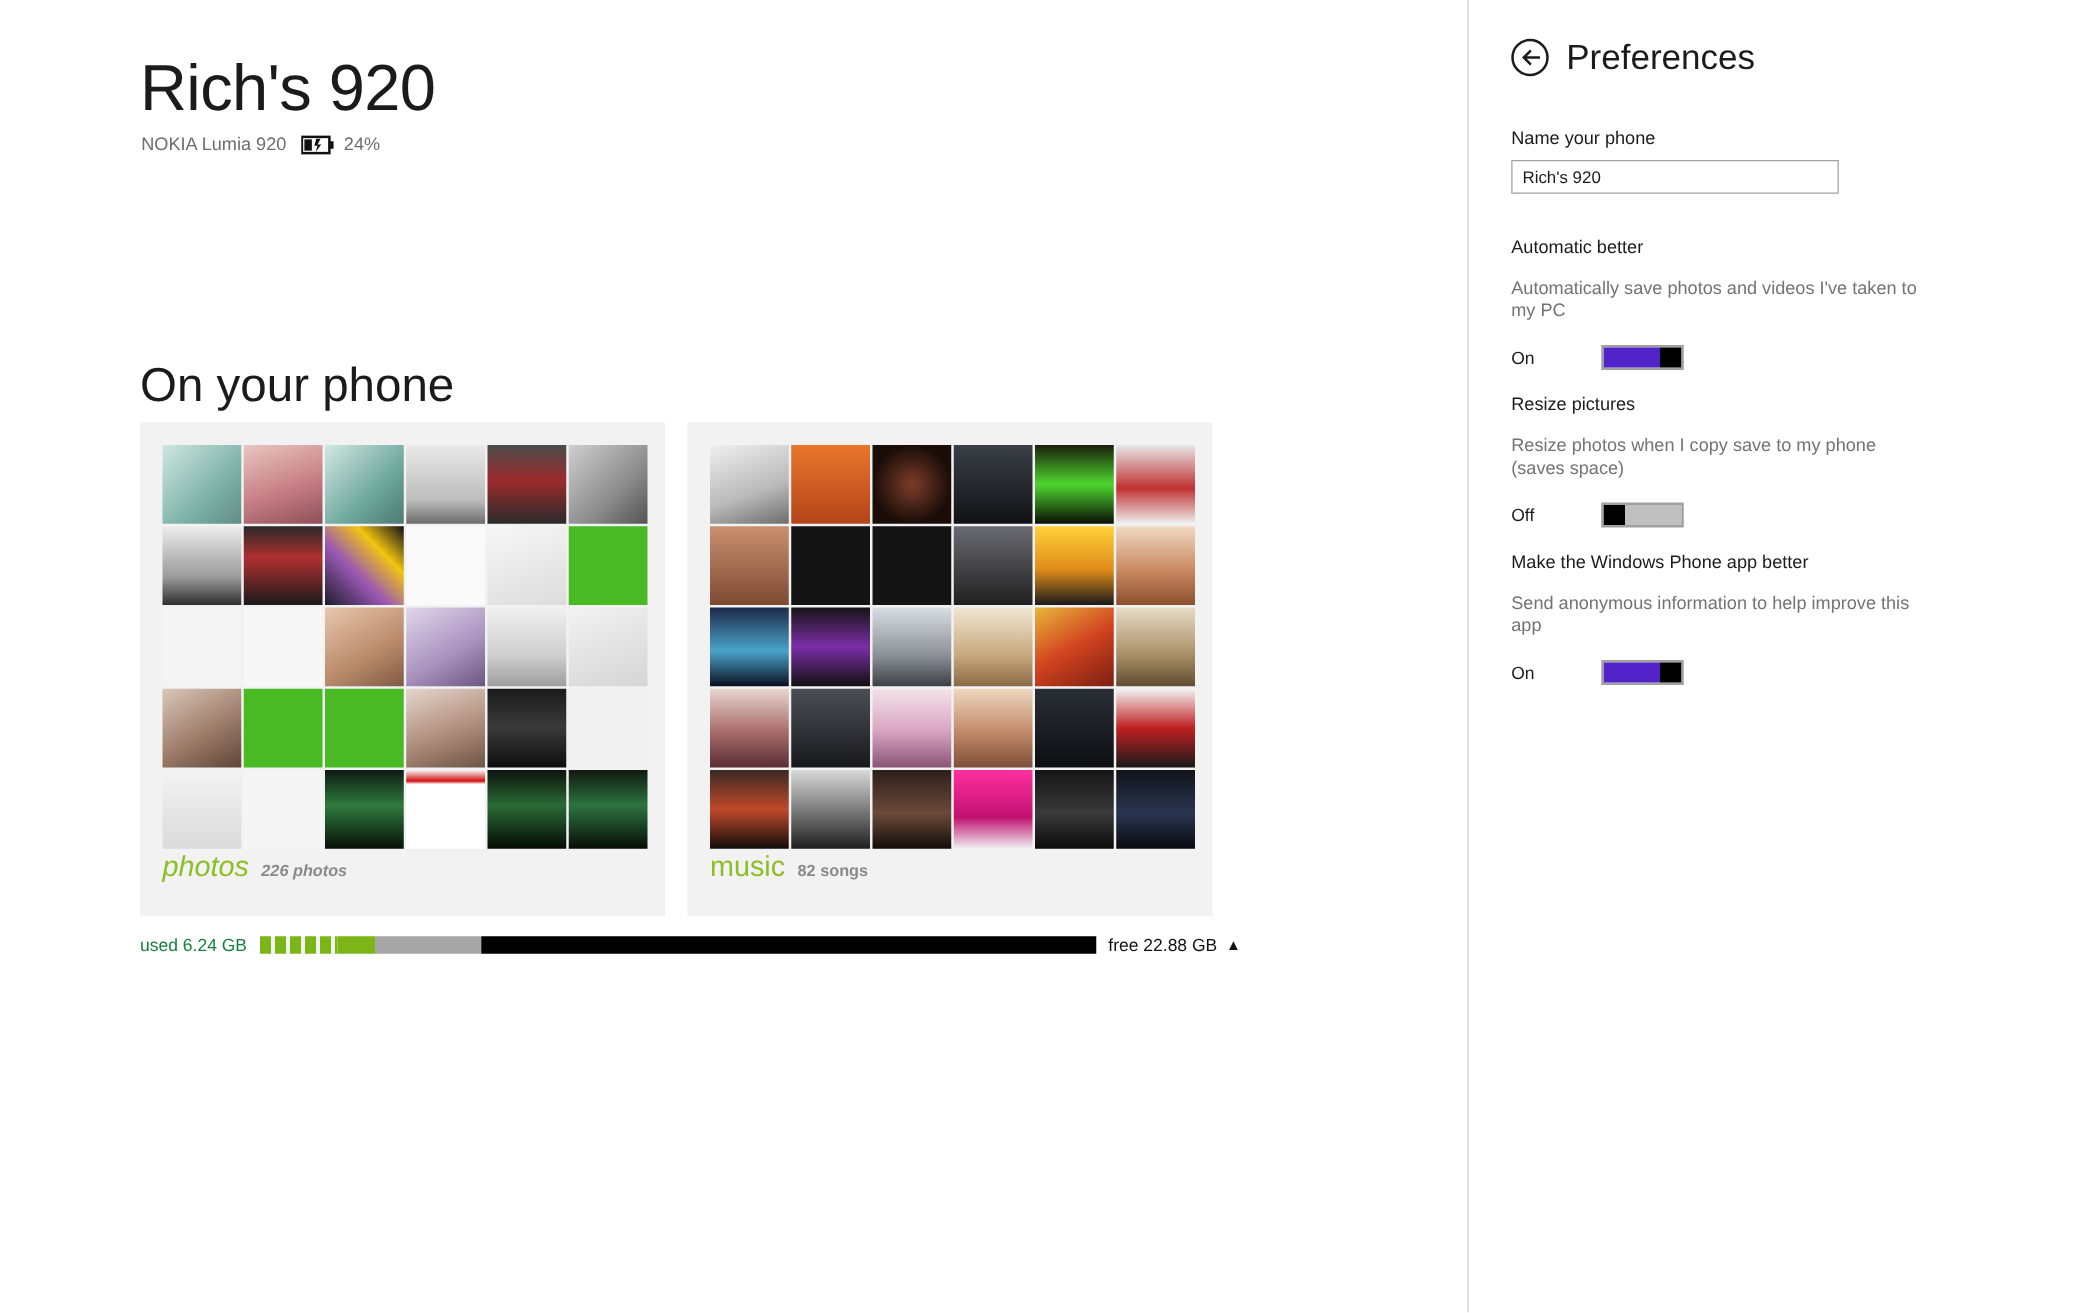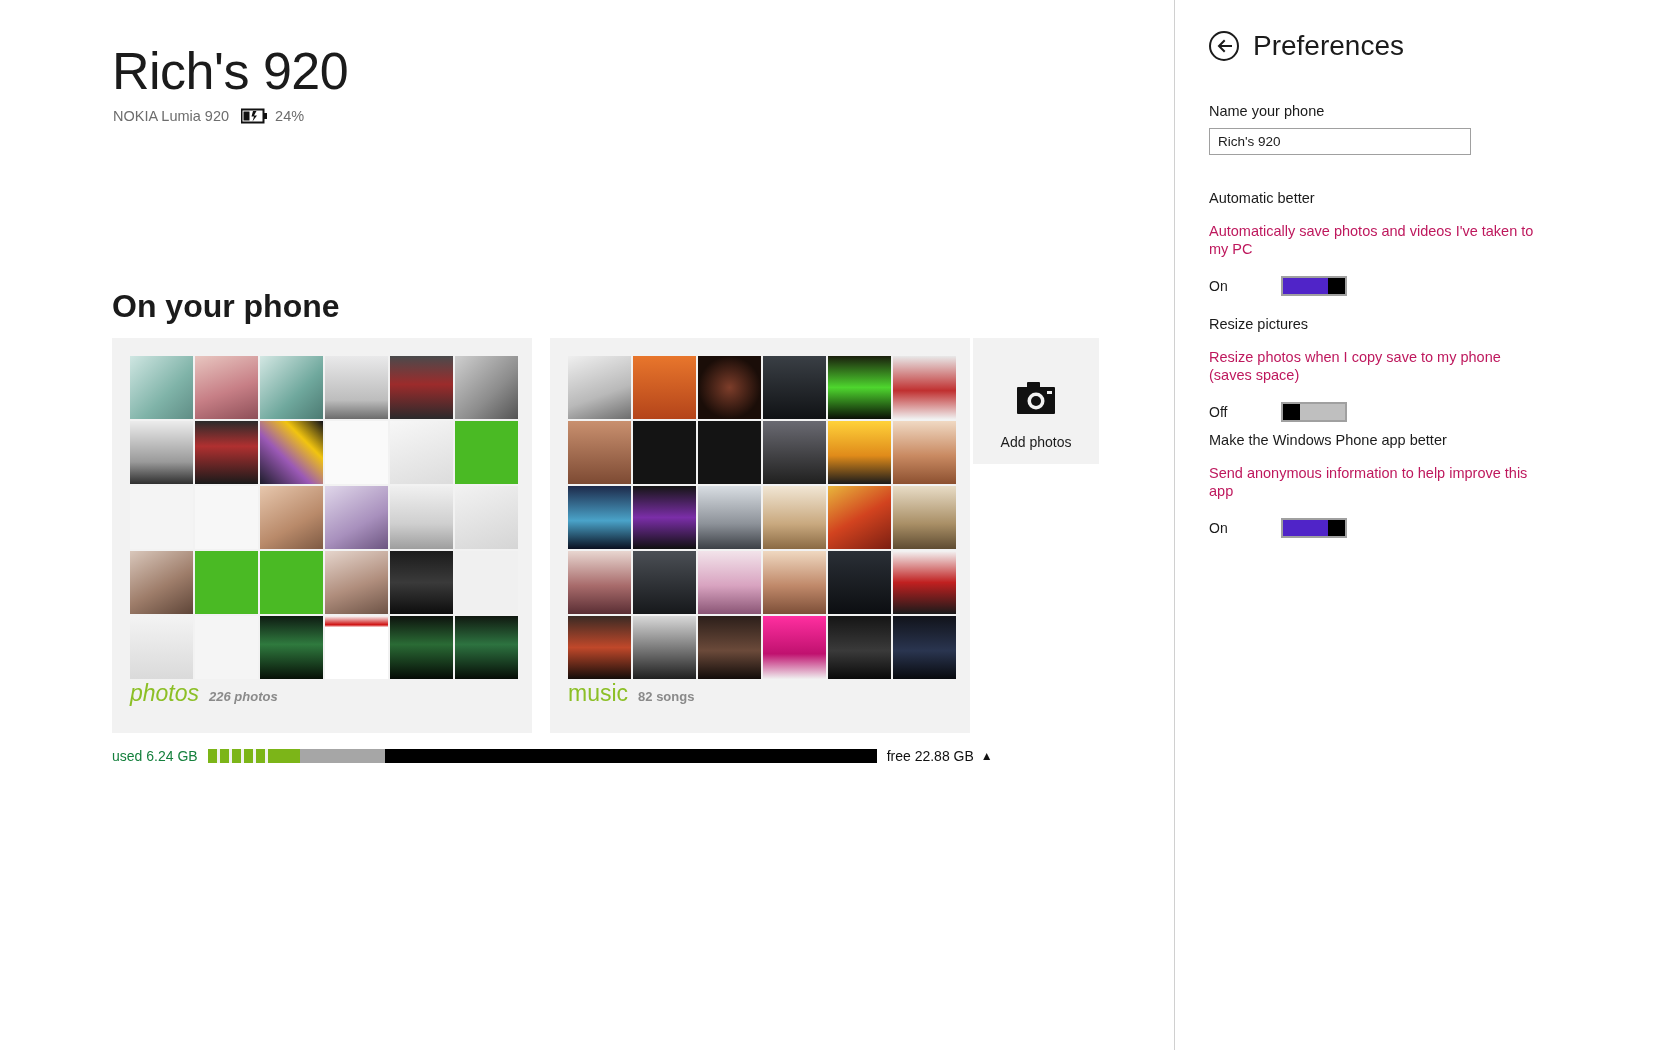--- a/index.html
+++ b/index.html
@@ -28,21 +28,21 @@
   .device-sub-row {
     position: absolute; left: 113px; top: 108px;
     display: flex; align-items: center; 
   }
   .device-model { font-size: 14.5px; color: #6d6d6d; }
   .battery-icon { display:inline-block; width: 26px; height: 16px; position: relative; margin-left: 12px;}
   .battery-pct { font-size: 14.5px; color: #6d6d6d; margin-left: 8px;}
 
   .section-title {
     position: absolute; left: 112px; top: 288px;
-    font-size: 32px; font-weight: 700; color: #1b1b1b;
+    font-size: 38px; font-weight: 400; color: #1b1b1b;
   }
 
   
   .tiles-row { position: absolute; left: 112px; top: 338px; display: flex; gap: 18px; }
 
   .content-tile {
     background: #f2f2f2;
     padding: 18px 18px 0 18px;
     box-sizing: border-box;
     position: relative;
@@ -96,21 +96,21 @@
   .prefs-header { position: absolute; left: 34px; top: 30px; display: flex; align-items: center; gap: 14px; }
   .back-circle {
     width: 30px; height: 30px; border: 2px solid #1b1b1b; border-radius: 50%;
     display:flex; align-items:center; justify-content:center; cursor: pointer;
     box-sizing: border-box;
   }
   .prefs-title { font-size: 28px; font-weight: 300; color: #1b1b1b; }
 
   .pref-block { position: absolute; left: 34px; width: 330px; }
   .pref-label { font-size: 14.5px; color: #1b1b1b; margin-bottom: 9px; }
-  .pref-desc  { font-size: 14.5px; color: #be185d; line-height: 1.24; margin-top: 17px; }
+  .pref-desc  { font-size: 14.5px; color: #737373; line-height: 1.24; margin-top: 17px; }
   .name-input {
     width: 262px; height: 27px; border: 1px solid #a0a0a0; box-sizing: border-box;
     font-size: 13.5px; color: #1b1b1b; padding: 0 8px; font-family: "Liberation Sans", sans-serif;
     background:#fff;
   }
   .toggle-row { display:flex; align-items:center; margin-top: 17px; }
   .toggle-state { font-size: 14px; color: #1b1b1b; width: 72px; }
   .toggle {
     width: 66px; height: 20px; border: 2px solid #a0a0a0; box-sizing: border-box;
     display:flex; cursor: pointer; background:#fff;
@@ -235,32 +235,20 @@
         </div>
         <div class="tile-footer">
           <span class="tile-label">music</span>
           <span class="tile-count">82 songs</span>
         </div>
       </div>
     </div>
 
     <div class="add-col">
 
-      <div class="add-btn">
-        <span class="glyph">
-          <svg width="40" height="34" viewBox="0 0 40 34">
-            <rect x="1" y="6" width="38" height="27" rx="1" fill="#111"></rect>
-            <rect x="11" y="1" width="13" height="6" rx="1" fill="#111"></rect>
-            <circle cx="20" cy="20" r="8.5" fill="#f2f2f2"></circle>
-            <circle cx="20" cy="20" r="5" fill="#111"></circle>
-            <rect x="31" y="10" width="5" height="3" fill="#f2f2f2"></rect>
-          </svg>
-        </span>
-        <span class="lbl">Add photos</span>
-      </div>
 
 
     </div>
 
     <div class="storage-row">
       <span class="storage-used-lbl">used 6.24 GB</span>
       <span class="bar-wrap">
         <span class="seg seg-green-striped"></span>
         <span class="seg seg-green-solid"></span>
         <span class="seg seg-gray"></span>
@@ -305,21 +293,21 @@
       <div class="pref-desc">Resize photos when I copy save to my phone (saves space)</div>
       <div class="toggle-row">
         <span class="toggle-state">Off</span>
         <span class="toggle off">
           <span class="knob"></span>
           <span class="fill"></span>
         </span>
       </div>
     </div>
 
-    <div class="pref-block" style="top:432px">
+    <div class="pref-block" style="top:442px">
       <div class="pref-label">Make the Windows Phone app better</div>
       <div class="pref-desc">Send anonymous information to help improve this app</div>
       <div class="toggle-row">
         <span class="toggle-state">On</span>
         <span class="toggle on">
           <span class="fill"></span>
           <span class="knob"></span>
         </span>
       </div>
     </div>

